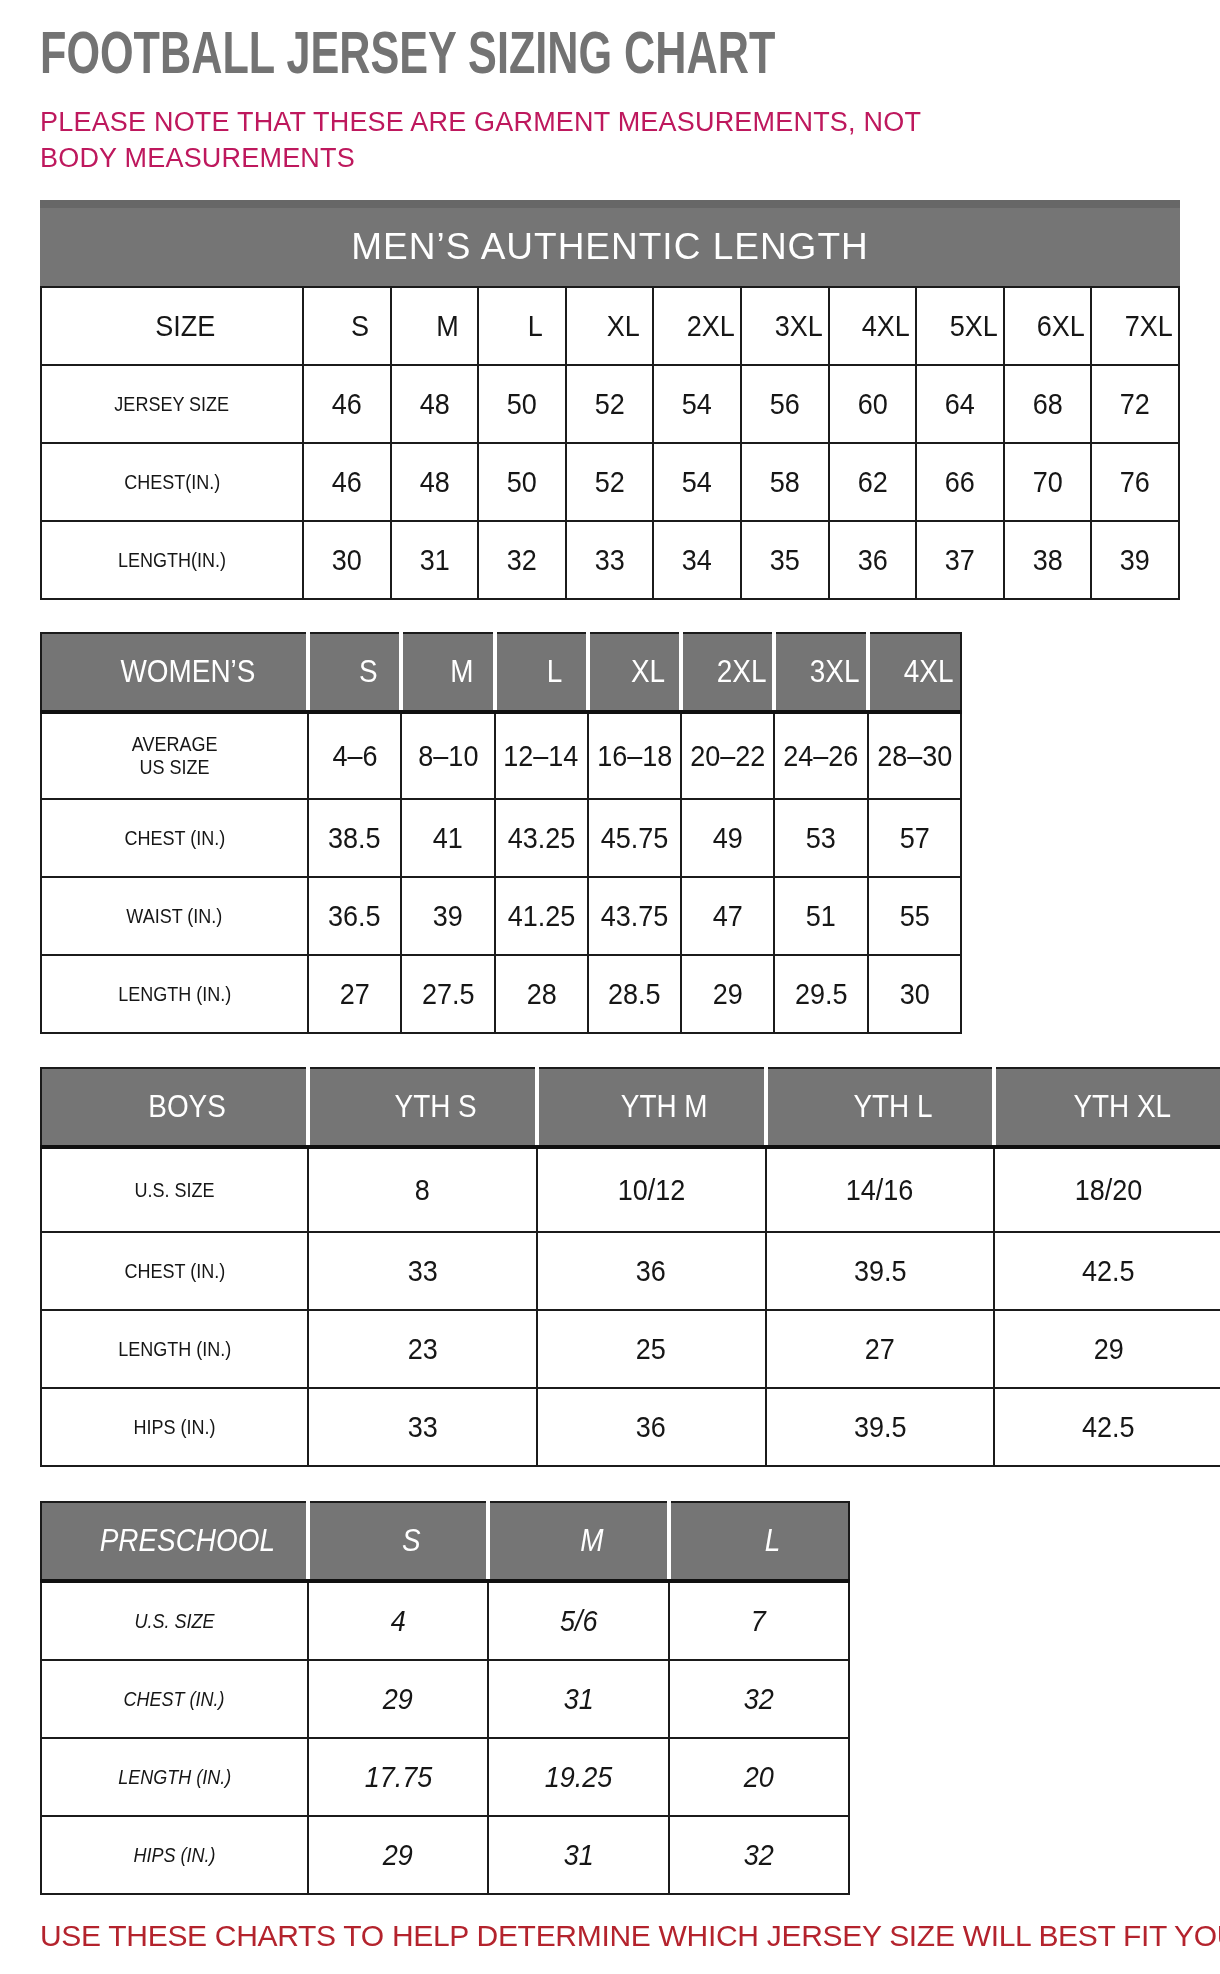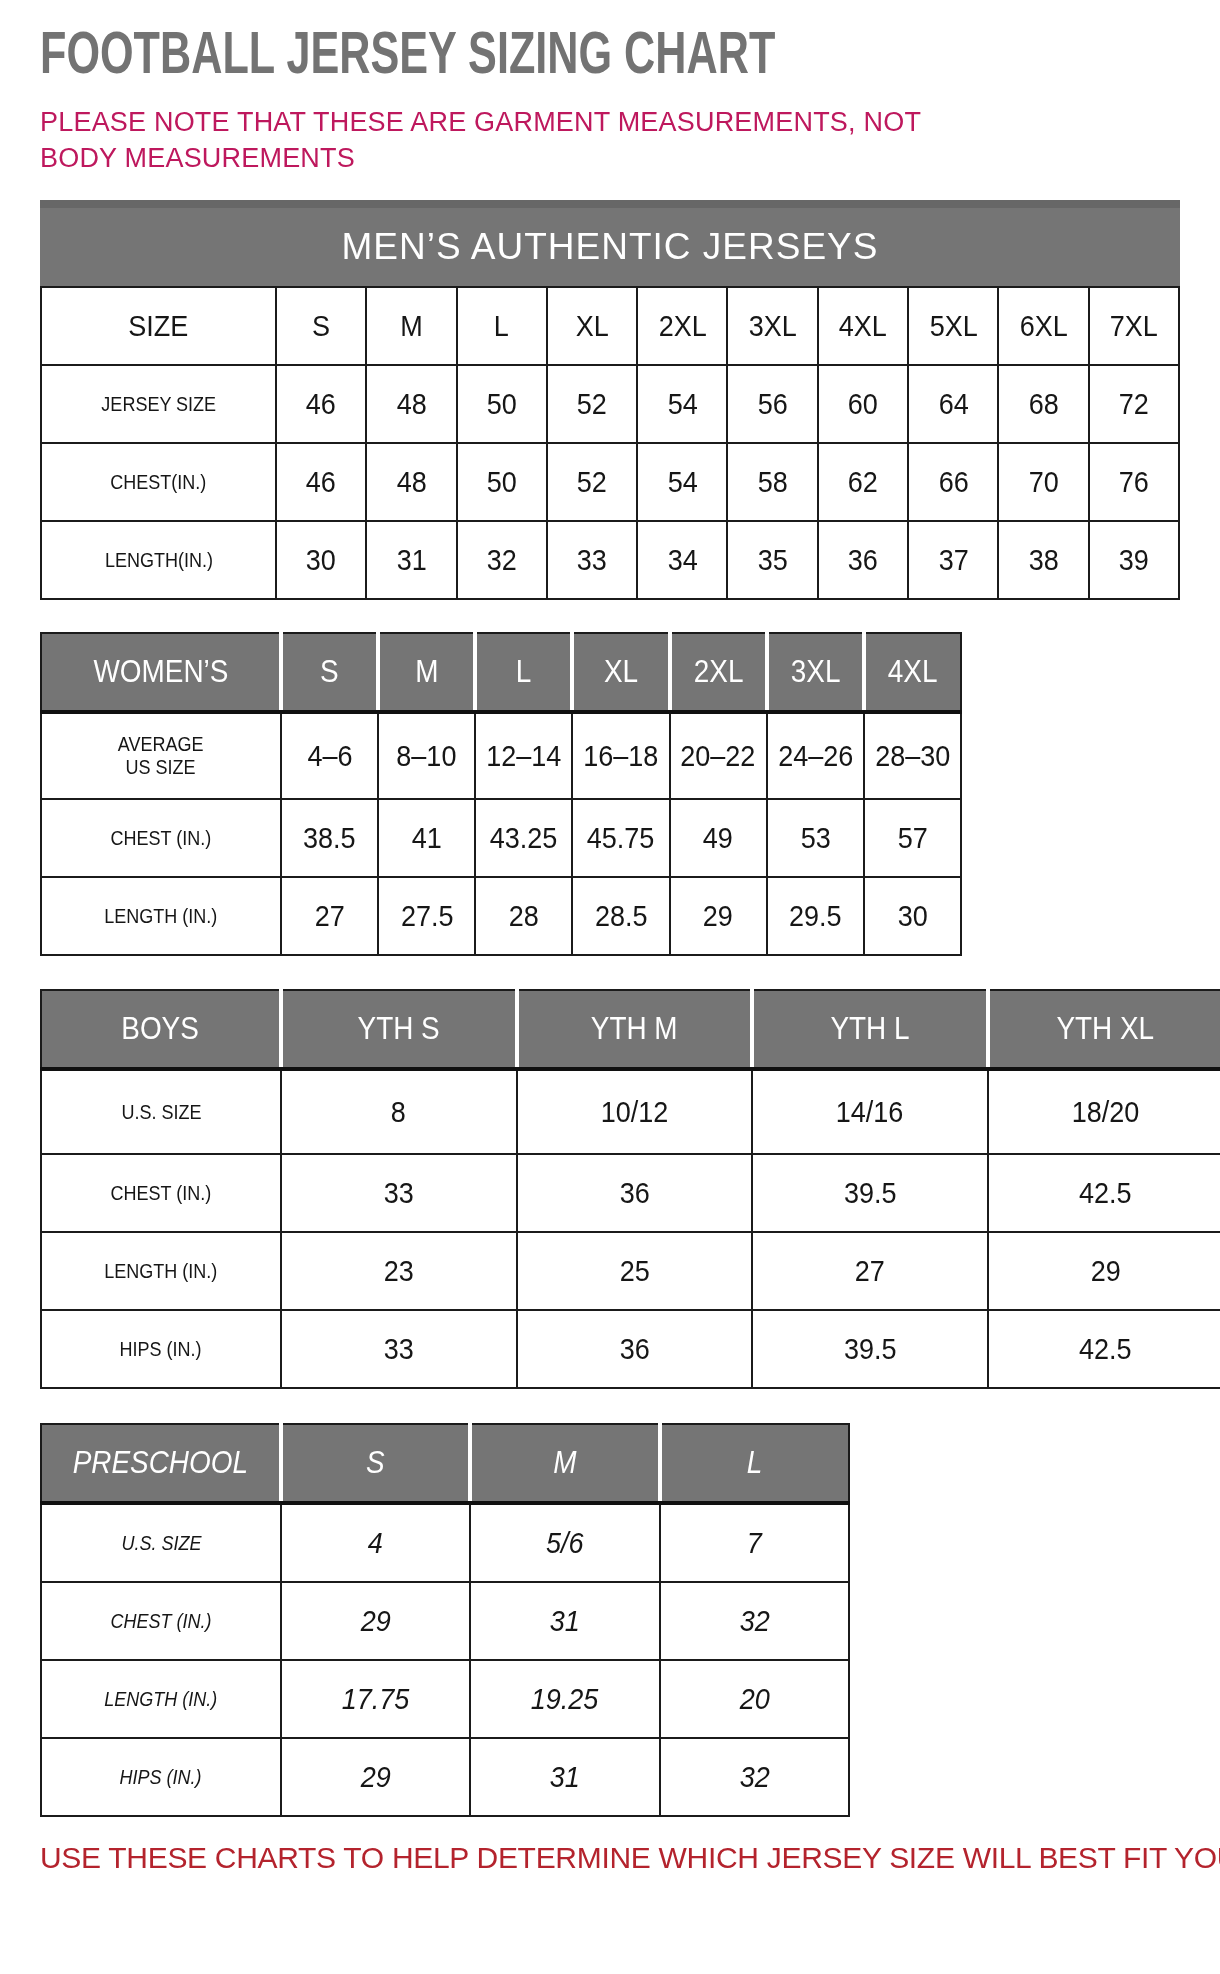--- a/index.html
+++ b/index.html
@@ -39,20 +39,21 @@
 
   
   table{border-collapse:collapse;table-layout:fixed;}
   td,th{
     border:2px solid #1b1b1b;height:76px;text-align:center;vertical-align:middle;
     font-size:30px;font-weight:400;padding:0;color:#161616;background:#ffffff;
   }
   th{
     background:#757575;color:#ffffff;font-size:31px;
     border-bottom:4px solid #101010;
+    padding-left:27px;
   }
   th + th{border-left:4px solid #ffffff;}
   table.plain-head th{
     background:#ffffff;color:#161616;border:2px solid #1b1b1b;font-size:30px;
   }
   td.label{font-size:20px;white-space:pre-line;line-height:1.15;}
   .cx{display:inline-block;transform:scaleX(.9);transform-origin:center;}
 
   #tbl-mens{width:1140px;}
   #tbl-mens td:first-child,#tbl-mens th:first-child{width:233px;}
@@ -68,21 +69,21 @@
 </head>
 <body>
 
 <div class="page">
 
   <h1 class="title"><span class="squeeze">FOOTBALL JERSEY SIZING CHART</span></h1>
 
   <p class="note">PLEASE NOTE THAT THESE ARE GARMENT MEASUREMENTS, NOT BODY MEASUREMENTS</p>
 
   <div class="banner">
-      <span>MEN’S AUTHENTIC JERSEYS</span>
+      <span>MEN’S AUTHENTIC LENGTH</span>
     </div>
 
   <table id="tbl-mens" class="plain-head">
       <thead>
         <tr>
           <th><span class="cx">SIZE</span></th>
           <th><span class="cx">S</span></th>
           <th><span class="cx">M</span></th>
           <th><span class="cx">L</span></th>
           <th><span class="cx">XL</span></th>
@@ -166,20 +167,30 @@
           <td class="label"><span class="cx">CHEST (IN.)</span></td>
           <td><span class="cx">38.5</span></td>
           <td><span class="cx">41</span></td>
           <td><span class="cx">43.25</span></td>
           <td><span class="cx">45.75</span></td>
           <td><span class="cx">49</span></td>
           <td><span class="cx">53</span></td>
           <td><span class="cx">57</span></td>
         </tr>
         <tr>
+          <td class="label"><span class="cx">WAIST (IN.)</span></td>
+          <td><span class="cx">36.5</span></td>
+          <td><span class="cx">39</span></td>
+          <td><span class="cx">41.25</span></td>
+          <td><span class="cx">43.75</span></td>
+          <td><span class="cx">47</span></td>
+          <td><span class="cx">51</span></td>
+          <td><span class="cx">55</span></td>
+        </tr>
+        <tr>
           <td class="label"><span class="cx">LENGTH (IN.)</span></td>
           <td><span class="cx">27</span></td>
           <td><span class="cx">27.5</span></td>
           <td><span class="cx">28</span></td>
           <td><span class="cx">28.5</span></td>
           <td><span class="cx">29</span></td>
           <td><span class="cx">29.5</span></td>
           <td><span class="cx">30</span></td>
         </tr>
       </tbody>

